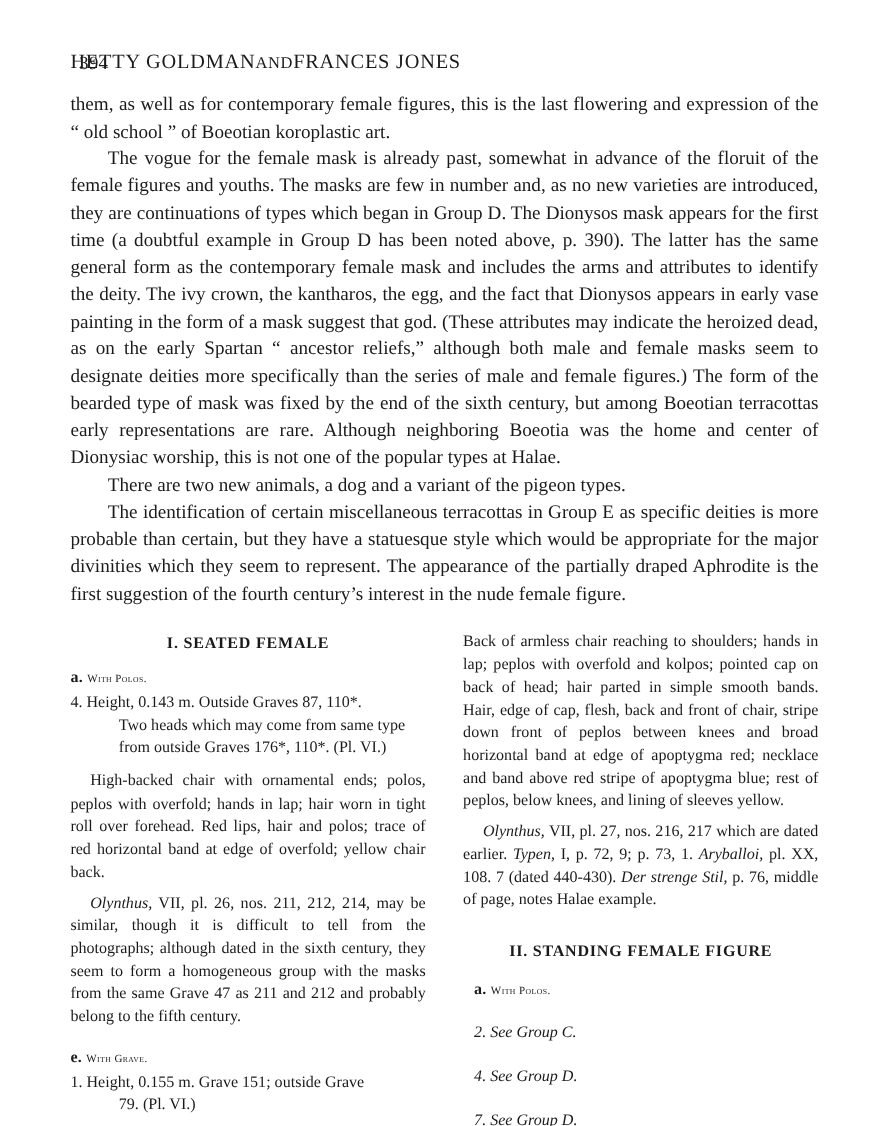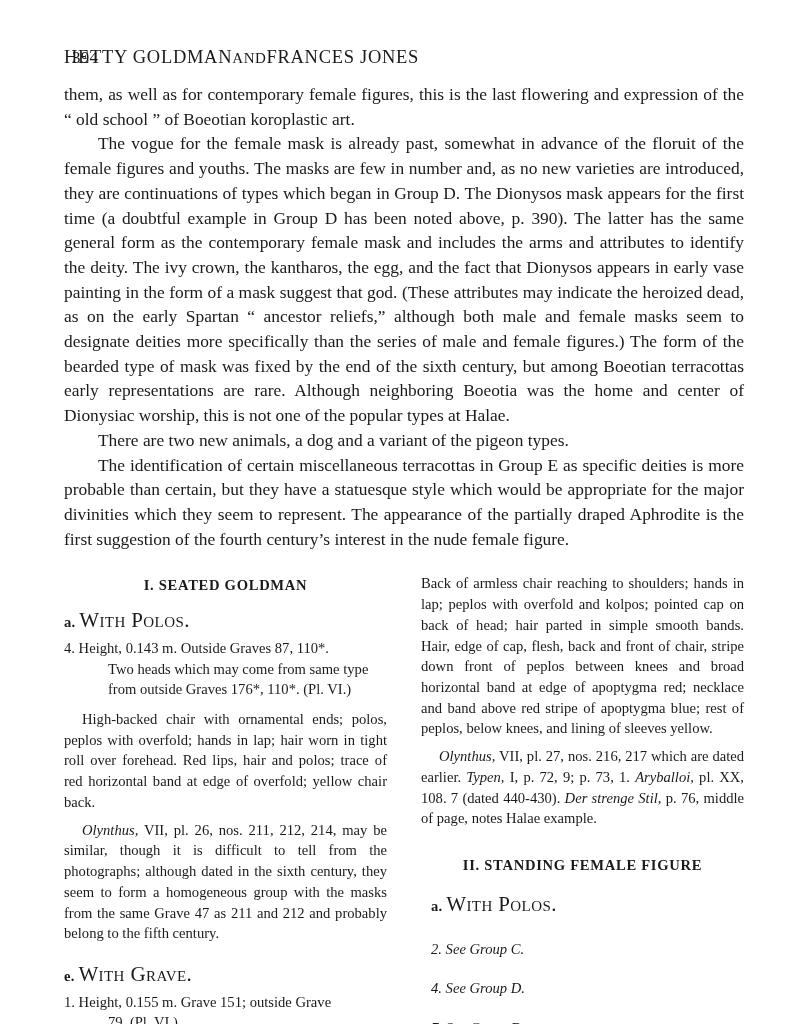--- a/index.html
+++ b/index.html
@@ -83,21 +83,21 @@
     font-size: 14.6px;
     letter-spacing: 0.7px;
     font-weight: bold;
     margin: 26px 0 14px 0;
   }
   .sub-head {
     margin: 0 0 2px 0;
     letter-spacing: 0.2px;
   }
   .sub-head .letter { font-weight: bold; }
-  .sub-head .sc { font-variant: small-caps; font-size: 21px; letter-spacing: 0.4px; }
+  .sub-head .sc { font-variant: small-caps; font-size: 10px; letter-spacing: 0.4px; }
   .entry {
     margin: 0;
     padding-left: 22px;
     text-indent: -22px;
   }
   .entry .cont {
     display: block;
     padding-left: 22px;
     text-indent: 0;
   }
@@ -132,21 +132,21 @@
   <div class="body-text">
     <p>them, as well as for contemporary female figures, this is the last flowering and expression of the “ old school ” of Boeotian koroplastic art.</p>
     <p class="indent">The vogue for the female mask is already past, somewhat in advance of the floruit of the female figures and youths. The masks are few in number and, as no new varieties are introduced, they are continuations of types which began in Group D. The Dionysos mask appears for the first time (a doubtful example in Group D has been noted above, p. 390). The latter has the same general form as the contemporary female mask and includes the arms and attributes to identify the deity. The ivy crown, the kantharos, the egg, and the fact that Dionysos appears in early vase painting in the form of a mask suggest that god. (These attributes may indicate the heroized dead, as on the early Spartan “ ancestor reliefs,” although both male and female masks seem to designate deities more specifically than the series of male and female figures.) The form of the bearded type of mask was fixed by the end of the sixth century, but among Boeotian terracottas early representations are rare. Although neighboring Boeotia was the home and center of Dionysiac worship, this is not one of the popular types at Halae.</p>
     <p class="indent">There are two new animals, a dog and a variant of the pigeon types.</p>
     <p class="indent">The identification of certain miscellaneous terracottas in Group E as specific deities is more probable than certain, but they have a statuesque style which would be appropriate for the major divinities which they seem to represent. The appearance of the partially draped Aphrodite is the first suggestion of the fourth century’s interest in the nude female figure.</p>
   </div>
 
   <div class="columns">
 
     <div class="col left">
-      <div class="sec-head">I.  SEATED GOLDMAN</div>
+      <div class="sec-head">I.  SEATED FEMALE</div>
 
       <div class="sub-head">
         <span class="letter">a.</span>
         <span class="sc">With Polos.</span>
       </div>
 
       <div class="entry">
         <span>4.</span>
         <span>Height, 0.143 m.  Outside Graves 87, 110*.</span>
         <span class="cont">Two heads which may come from same type from outside Graves 176*, 110*.  (Pl. VI.)</span>

